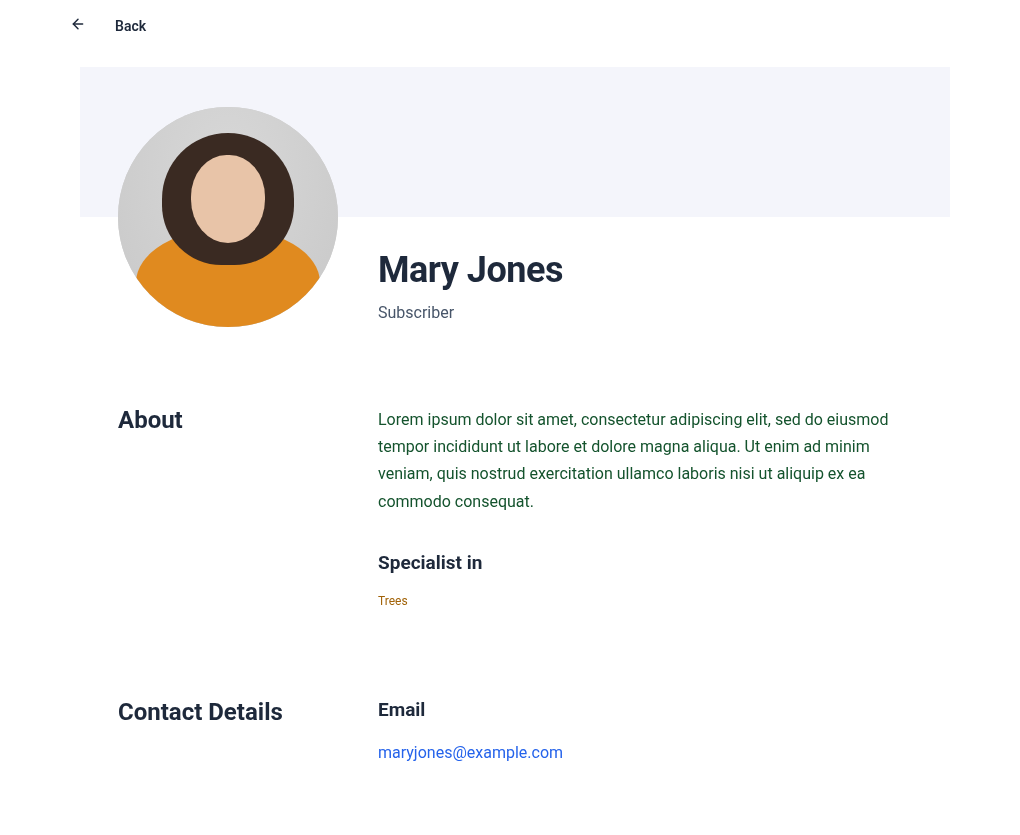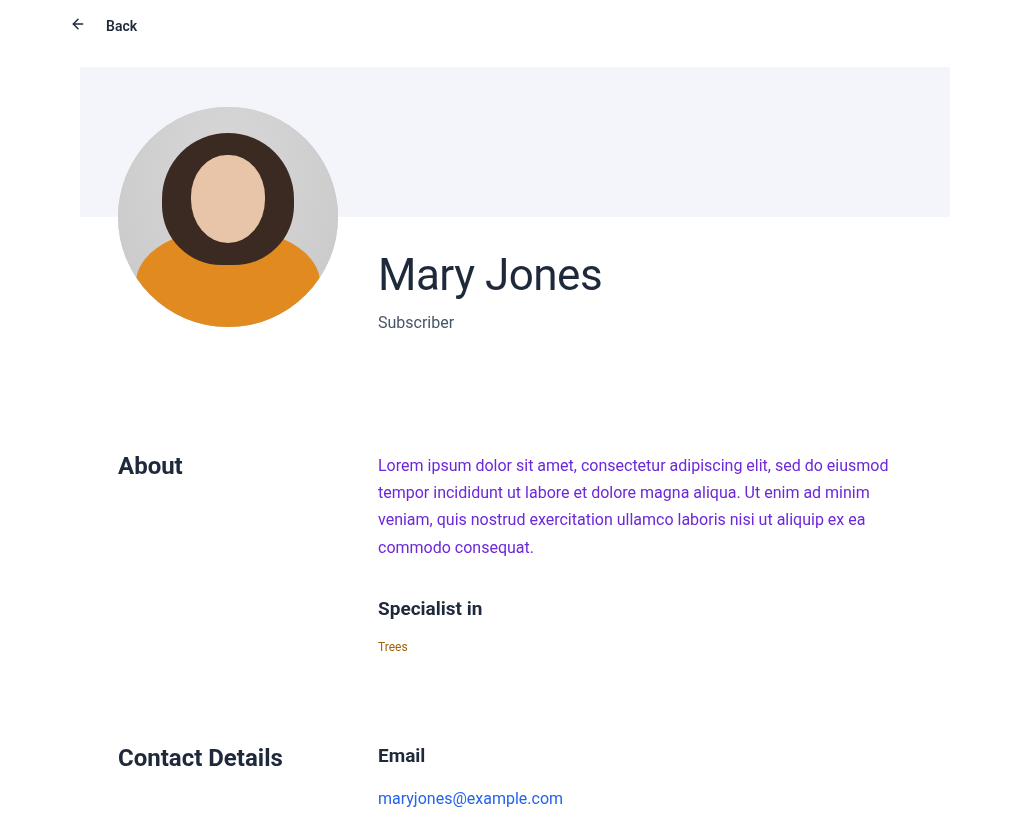--- a/index.html
+++ b/index.html
@@ -11,21 +11,21 @@
       font-family: -apple-system, BlinkMacSystemFont, 'Segoe UI', Roboto, 'Helvetica Neue', Arial, sans-serif;
       background: #ffffff;
       color: #1e293b;
       width: 1020px;
       height: 835px;
       overflow: hidden;
     }
     .back-link {
       display: flex;
       align-items: center;
-      gap: 20px;
+      gap: 29px;
       padding: 16px 0 16px 70px;
       cursor: pointer;
       font-weight: 600;
       font-size: 14px;
       color: #1e293b;
     }
     .back-link svg {
       width: 16px;
       height: 16px;
     }
@@ -78,53 +78,53 @@
       width: 84%;
       height: 50%;
       background: #e08a1f;
       border-radius: 50% 50% 0 0;
     }
     .name-block {
       padding-top: 32px;
       padding-left: 298px;
     }
     .profile-name {
-      font-size: 44px;
-      font-weight: 400;
+      font-size: 36px;
+      font-weight: 700;
       color: #1e293b;
       letter-spacing: -0.5px;
     }
     .profile-role {
       font-size: 16px;
       color: #475569;
       margin-top: 12px;
     }
     .section {
       display: flex;
-      margin-top: 120px;
+      margin-top: 84px;
       padding-left: 38px;
     }
     .section + .section {
       margin-top: 90px;
     }
     .section-label {
       width: 260px;
       flex-shrink: 0;
       font-size: 24px;
       font-weight: 700;
       color: #1e293b;
     }
     .section-body {
       flex: 1;
       padding-right: 30px;
     }
     .about-text {
       font-size: 16px;
       line-height: 1.7;
-      color: #6d28d9;
+      color: #14532d;
     }
     .field-label {
       font-size: 19px;
       font-weight: 700;
       color: #1e293b;
       margin-top: 36px;
     }
     .field-label.first {
       margin-top: 0;
     }

